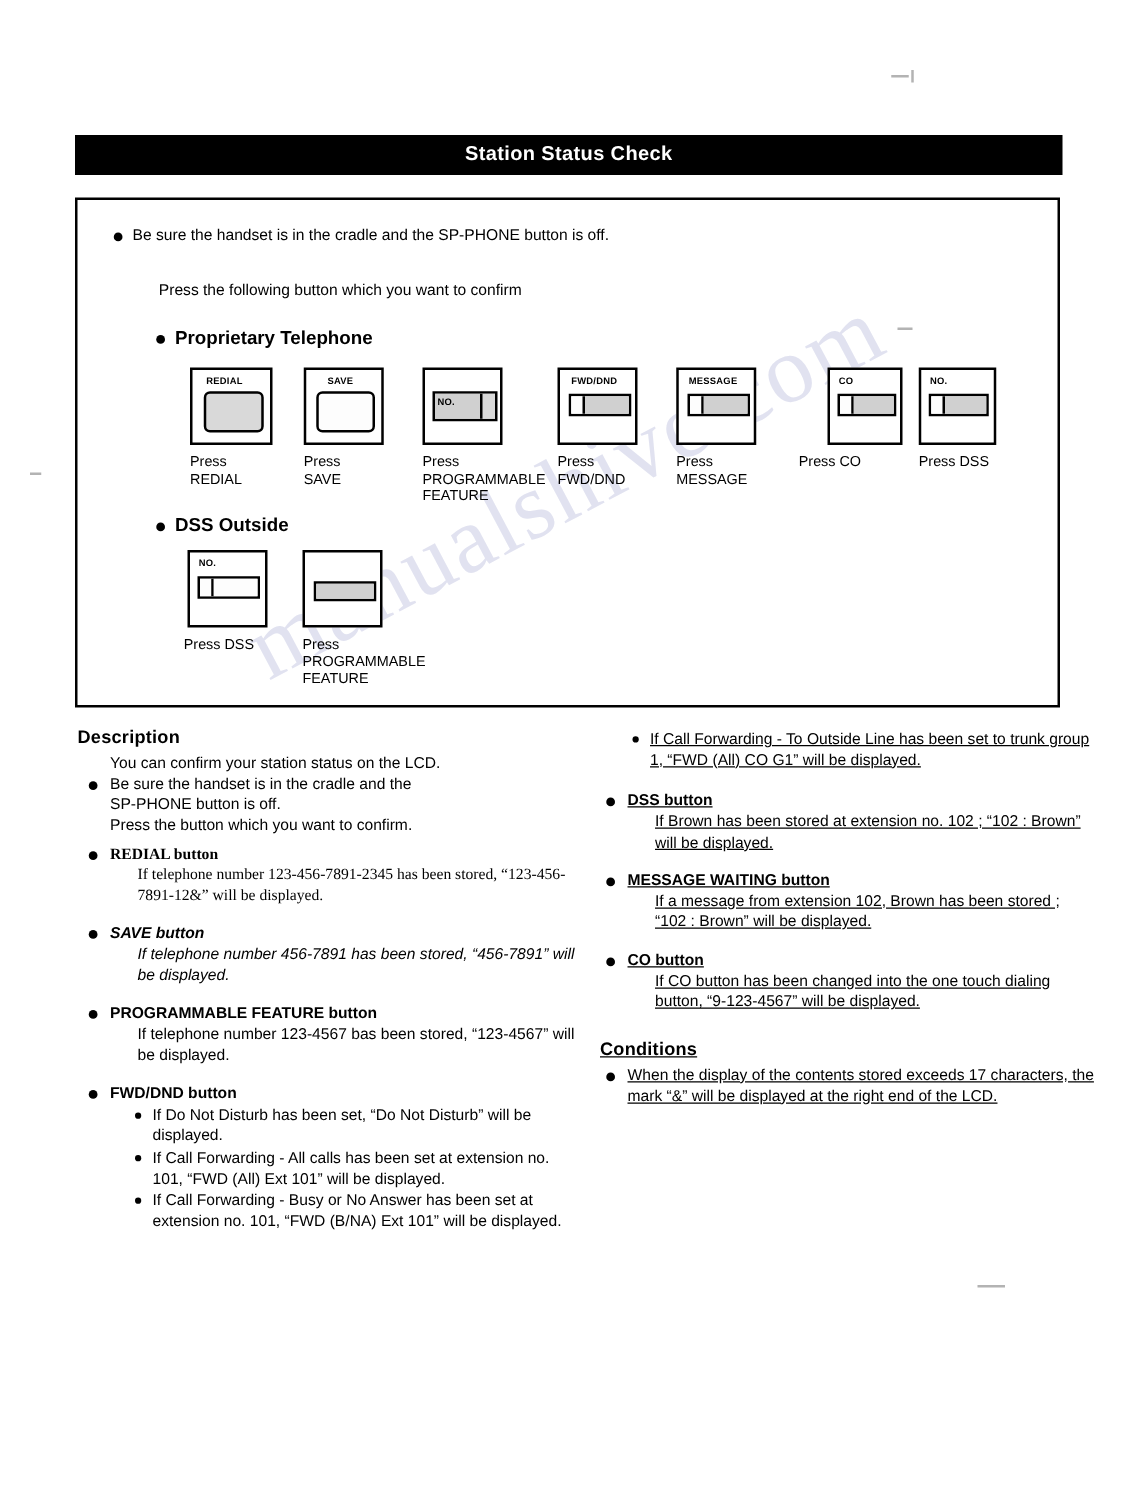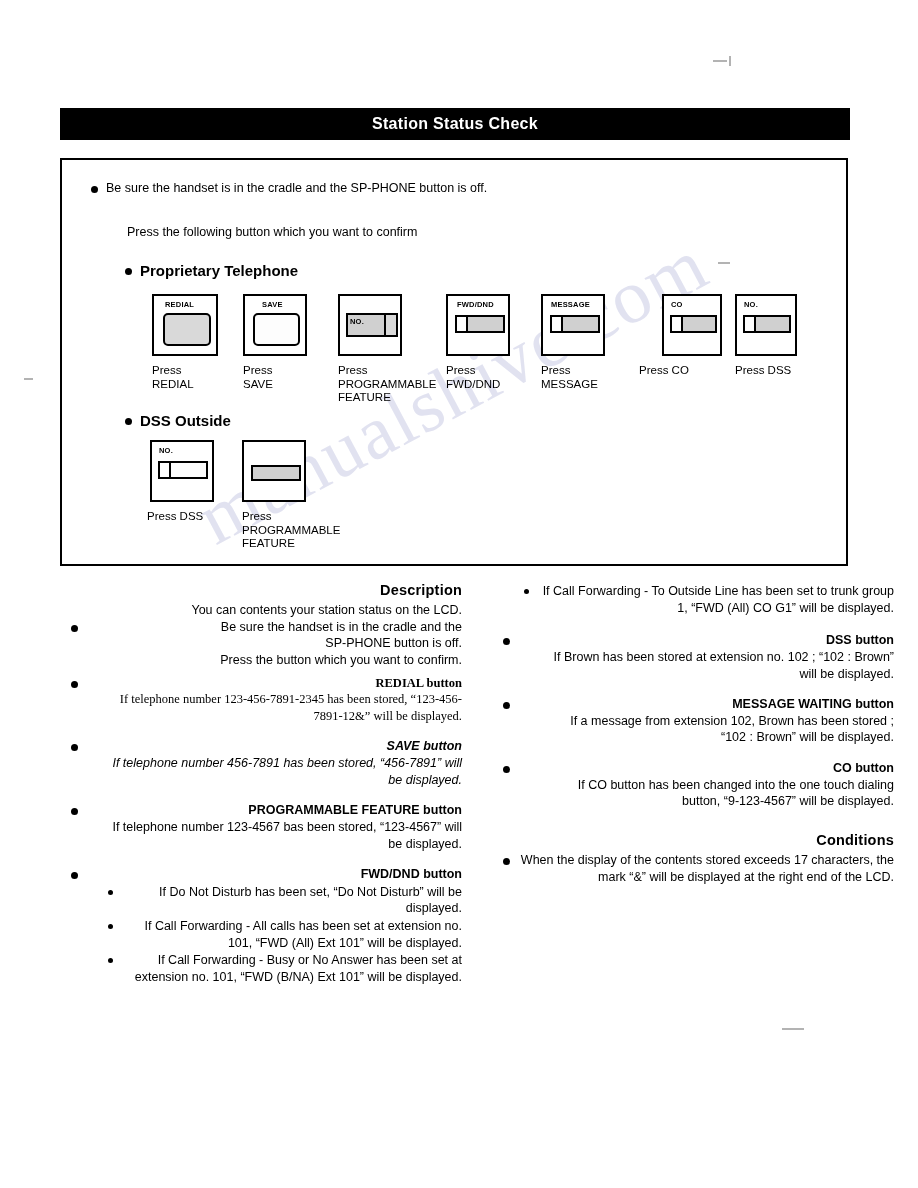--- a/index.html
+++ b/index.html
@@ -149,24 +149,23 @@
     position: absolute;
     font-size: 11.5px;
     line-height: 1.18;
     white-space: pre-line;
   }
 
   
   .col {
     position: absolute;
     width: 400px;
-    text-align: right;
   }
   .col-left  { left: 62px;  top: 582px; }
-  .col-right { left: 494px; top: 582px; }
+  .col-right { left: 476px; top: 582px; text-decoration: underline; }
 
   h2.head {
     font-size: 14.5px;
     font-weight: bold;
     margin: 0 0 4px 0;
     letter-spacing: .2px;
   }
   h2.head.spaced { margin-top: 16px; }
 
   p.plain {
@@ -341,21 +340,21 @@
   </div>
   <span class="caption" style="left:180px;top:350px;">Press
 PROGRAMMABLE
 FEATURE</span>
 
 </div>
 
 <div class="col col-left">
 
   <h2 class="head">Description</h2>
-  <p class="plain">You can contents your station status on the LCD.</p>
+  <p class="plain">You can confirm your station status on the LCD.</p>
 
 
   <ul class="lvl1">
     <li>
       <span>Be sure the handset is in the cradle and the</span><br>
       <span>SP-PHONE button is off.</span><br>
       <span>Press the button which you want to confirm.</span>
     </li>
 
     <li style="margin-top:6px;font-family:Liberation Serif, serif;">

